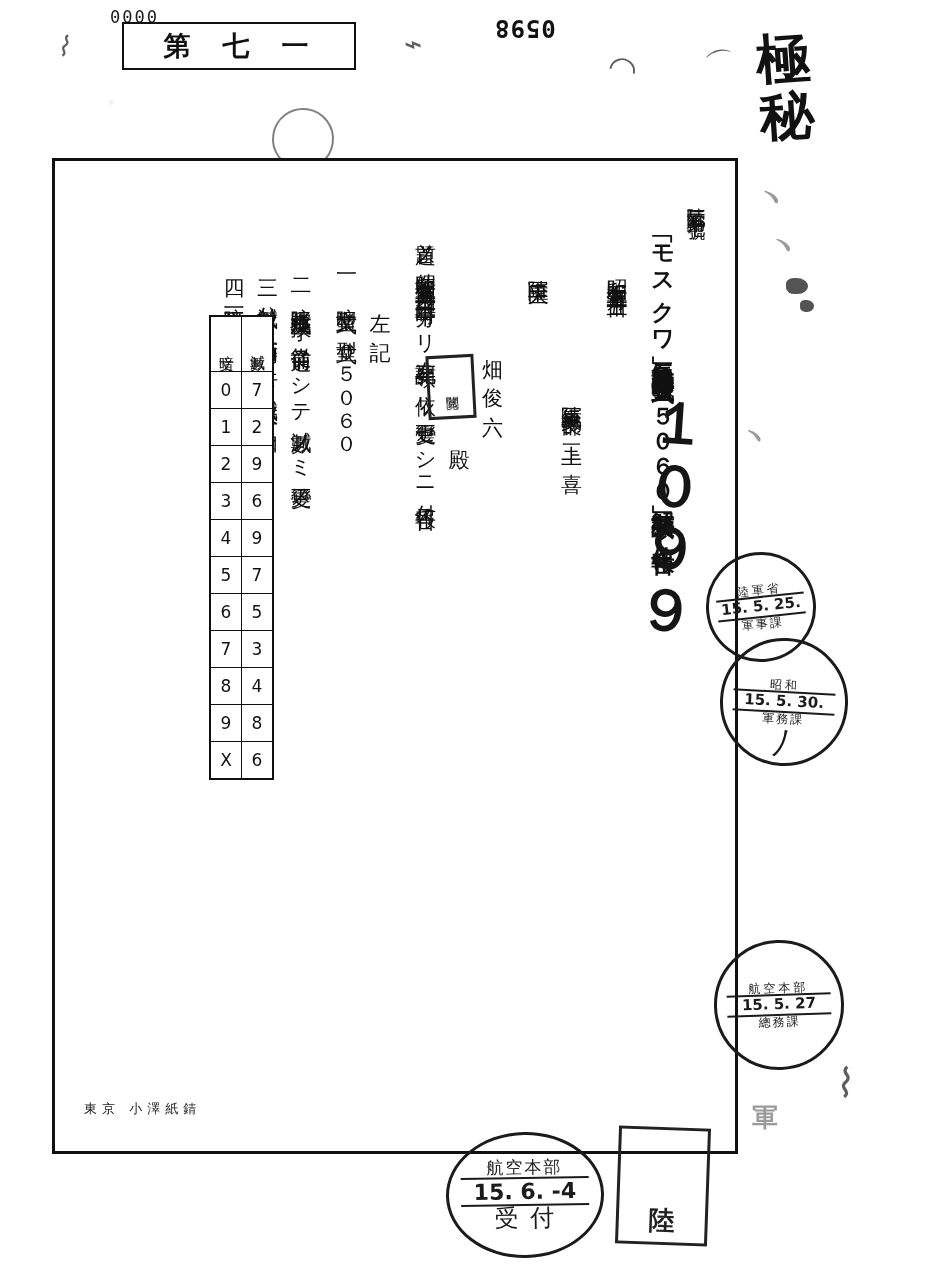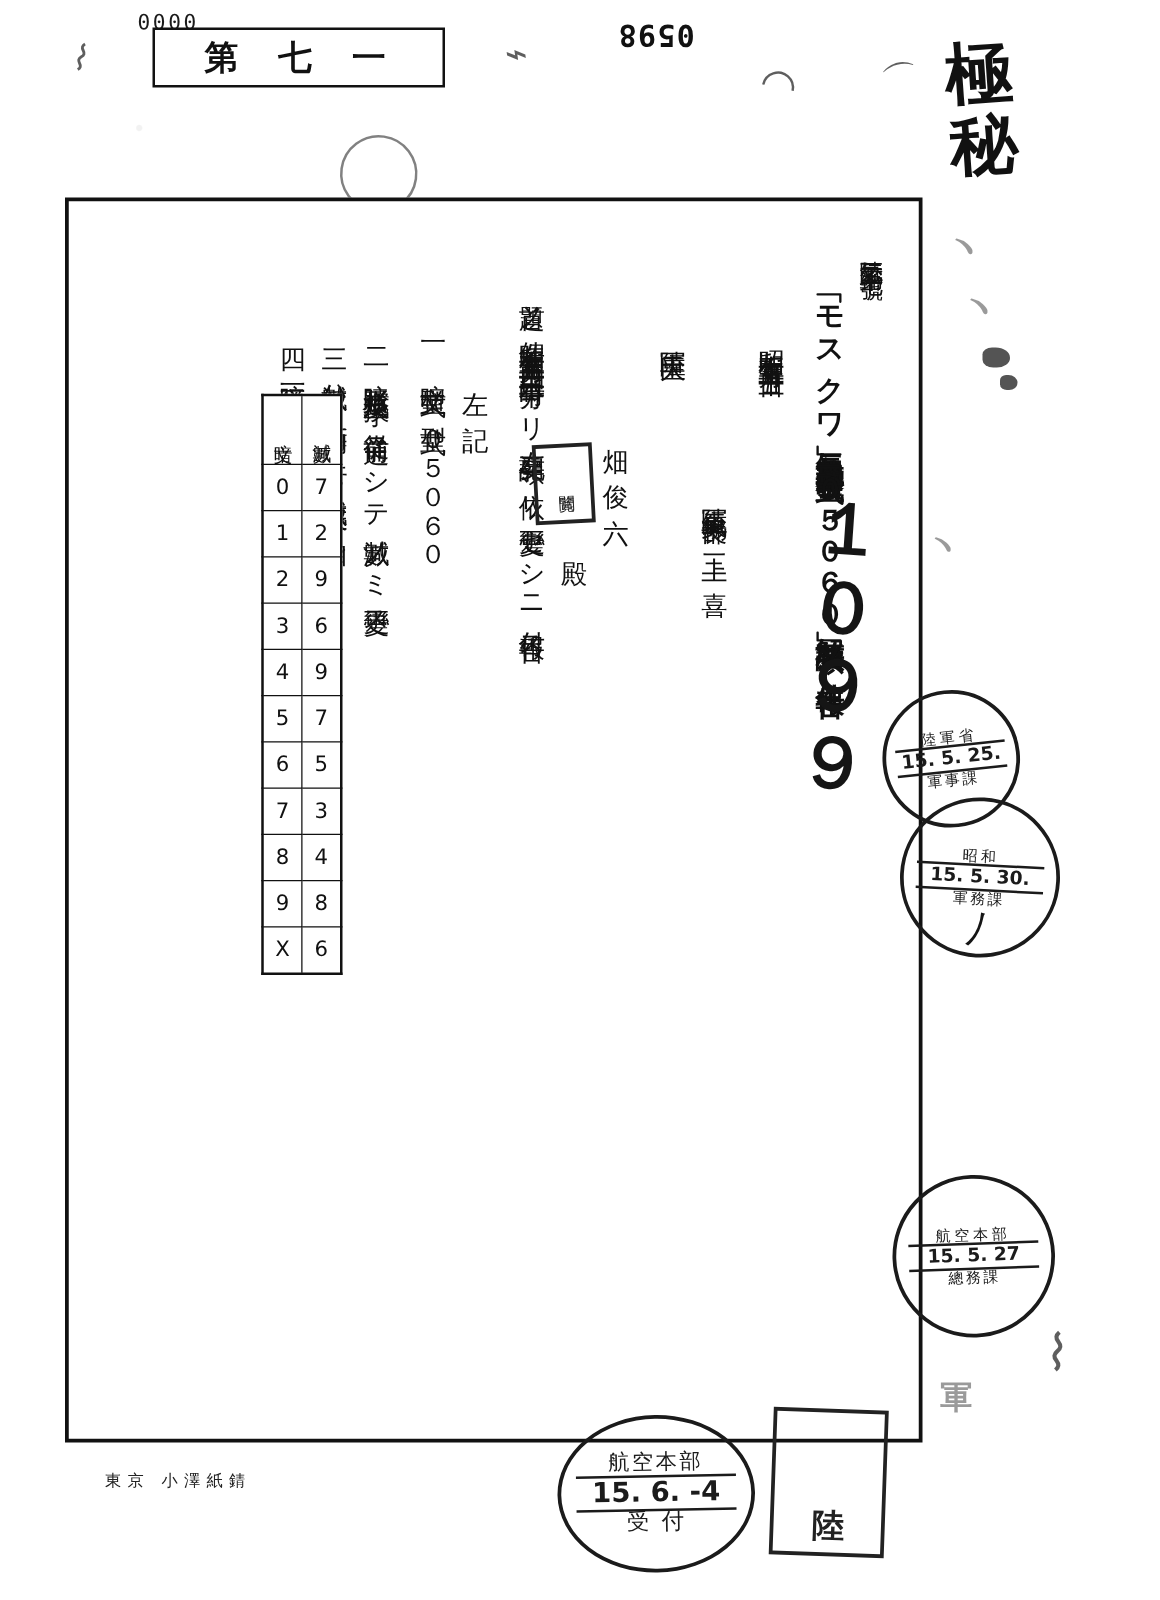--- a/index.html
+++ b/index.html
@@ -140,21 +140,21 @@
     font-size:15px;
     letter-spacing:1px;
     width:30px;
     white-space:nowrap;
   }
   .code-table tr.row-hdr td{height:54px;}
 
   
   .imprint{
     position:absolute;
-    left:84px; top:1176px;
+    left:84px; top:1100px;
     font-size:13px;
     letter-spacing:5px;
     color:#222;
   }
 
   
   .stamp{
     position:absolute;
     border:3px solid #1b1b1b;
     border-radius:50%;
@@ -171,21 +171,21 @@
   .stamp .s-top{font-size:12px;letter-spacing:3px;}
   .stamp .s-date{font-size:15px;font-weight:bold;border-top:2px solid #1b1b1b;border-bottom:2px solid #1b1b1b;width:84%;padding:1px 0;}
   .stamp .s-bot{font-size:12px;letter-spacing:2px;}
 
   .stamp-a{left:706px;top:552px;width:104px;height:104px;transform:rotate(-6deg);}
   .stamp-b{left:720px;top:638px;width:122px;height:122px;transform:rotate(3deg);}
   .stamp-c{left:714px;top:940px;width:124px;height:124px;transform:rotate(-2deg);}
   .stamp-d{left:446px;top:1132px;width:152px;height:120px;border-radius:50%;transform:rotate(-1deg);}
   .stamp-d .s-top{font-size:17px;letter-spacing:2px;}
   .stamp-d .s-date{font-size:22px;}
-  .stamp-d .s-bot{font-size:18px;}
+  .stamp-d .s-bot{font-size:24px;}
 
   
   .seal-sq{
     position:absolute;
     border:3px solid #222;
     color:#222;
     font-family:"DejaVu Serif", serif;
     writing-mode:vertical-rl;
     text-orientation:upright;
     font-size:15px;

